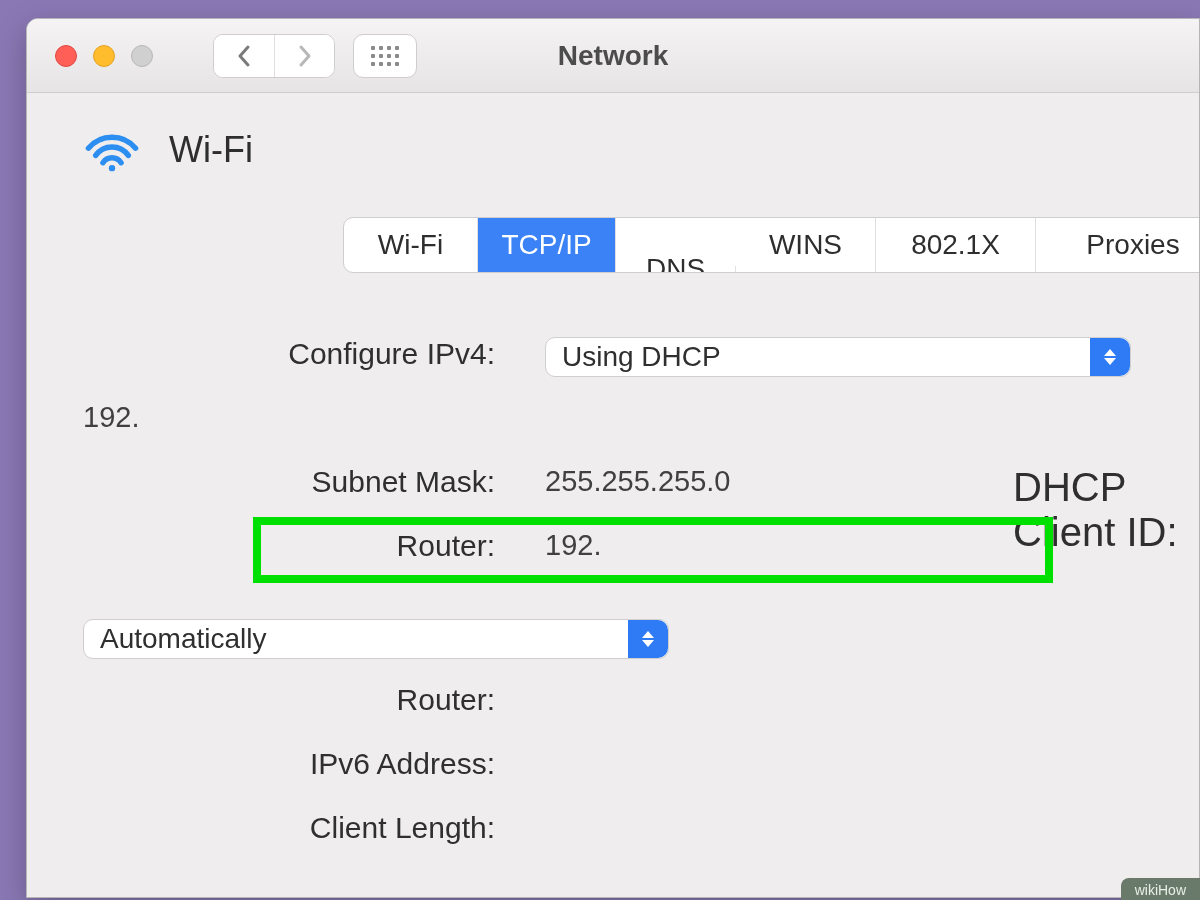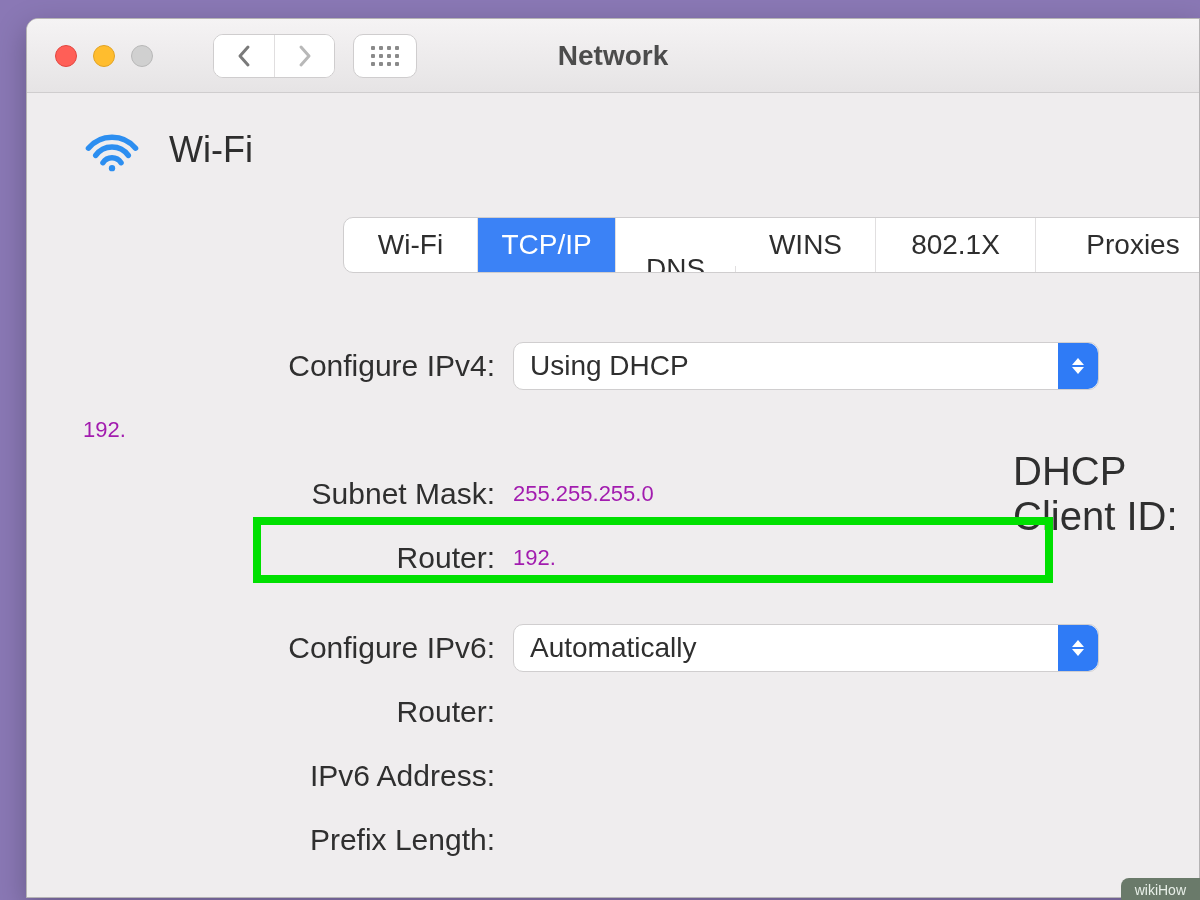--- a/index.html
+++ b/index.html
@@ -136,40 +136,41 @@
   .tab.wins  { width: 140px; }
   .tab.dot1x { width: 160px; }
   .tab.prox  { flex: 1; }
   
   .form {
     margin-top: 64px;
     position: relative;
   }
   .row {
     display: flex;
-    align-items: center;
+    align-items: flex-start;
     height: 58px;
     margin-bottom: 6px;
+    gap: 32px;
   }
   .row.spacer { height: 20px; }
   .lbl {
     width: 430px;
     text-align: right;
     padding-right: 18px;
     font-size: 30px;
     color: #2f2f2f;
   }
   .val {
-    font-size: 22px;
-    color: #a21caf;
+    font-size: 29px;
+    color: #404040;
   }
   .select {
     position: relative;
     width: 586px;
-    height: 48px;
+    height: 40px;
     background: #fff;
     border: 1px solid #d0cecf;
     border-radius: 10px;
     display: flex;
     align-items: center;
     padding-left: 16px;
     font-size: 28px;
     color: #2f2f2f;
   }
   .select .stepper {
@@ -310,42 +311,41 @@
       </div>
 
       <div class="row" id="router-row">
         <div class="lbl">Router:</div>
         <div class="val">192.</div>
       </div>
 
       <div class="row spacer"></div>
 
       <div class="row">
-        <div class="lbl">Configure IPv6:</div>
         <div class="select">
           <span>Automatically</span>
           <span class="stepper">
             <span class="arr-up"></span>
               <span class="arr-dn"></span>
           </span>
         </div>
       </div>
 
       <div class="row">
         <div class="lbl">Router:</div>
         <div class="val"></div>
       </div>
 
       <div class="row">
         <div class="lbl">IPv6 Address:</div>
         <div class="val"></div>
       </div>
 
       <div class="row">
-        <div class="lbl">Prefix Length:</div>
+        <div class="lbl">Client Length:</div>
         <div class="val"></div>
       </div>
 
     </div>
   </div>
 </div>
 
 <div class="hl" style="left:253px; top:517px; width:800px; height:66px;"></div>
 
 <div class="wm">wikiHow</div>

